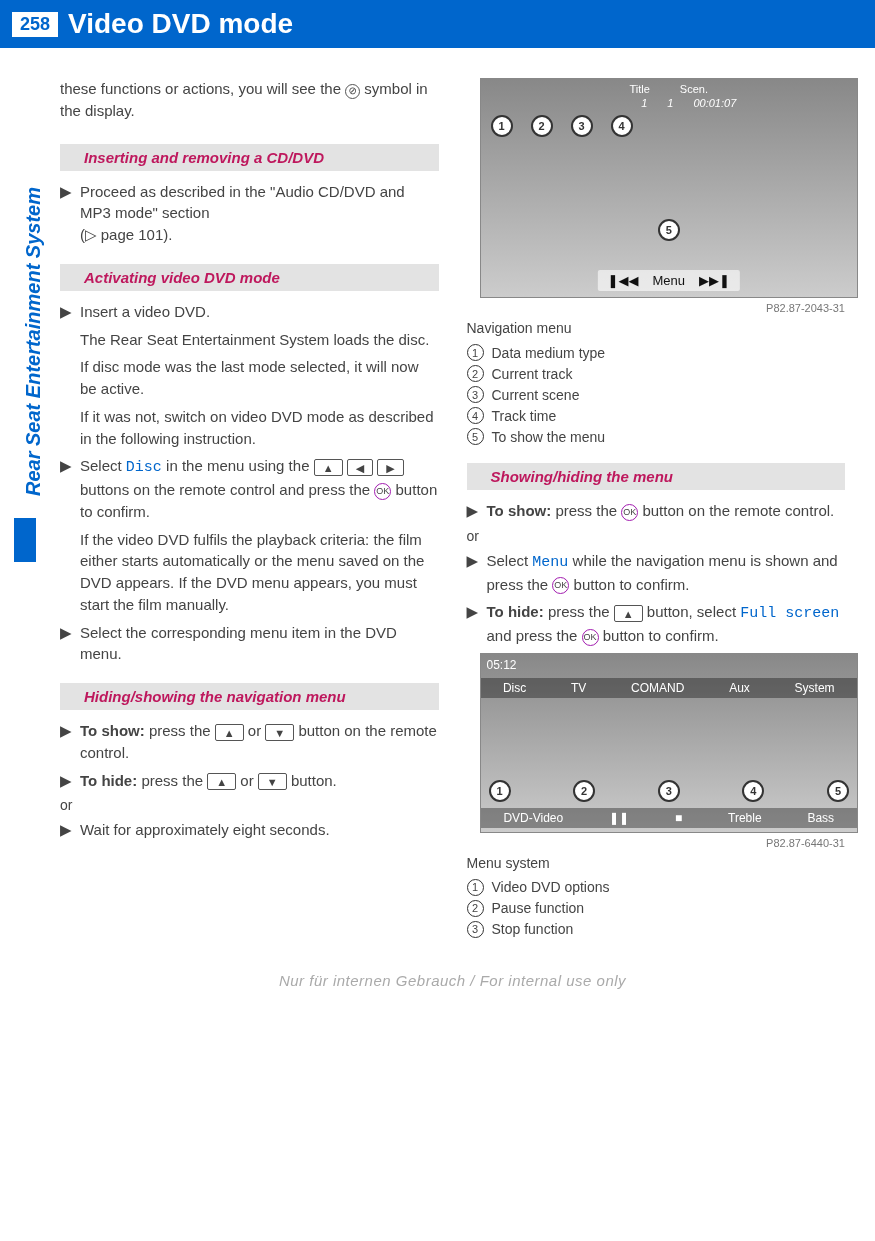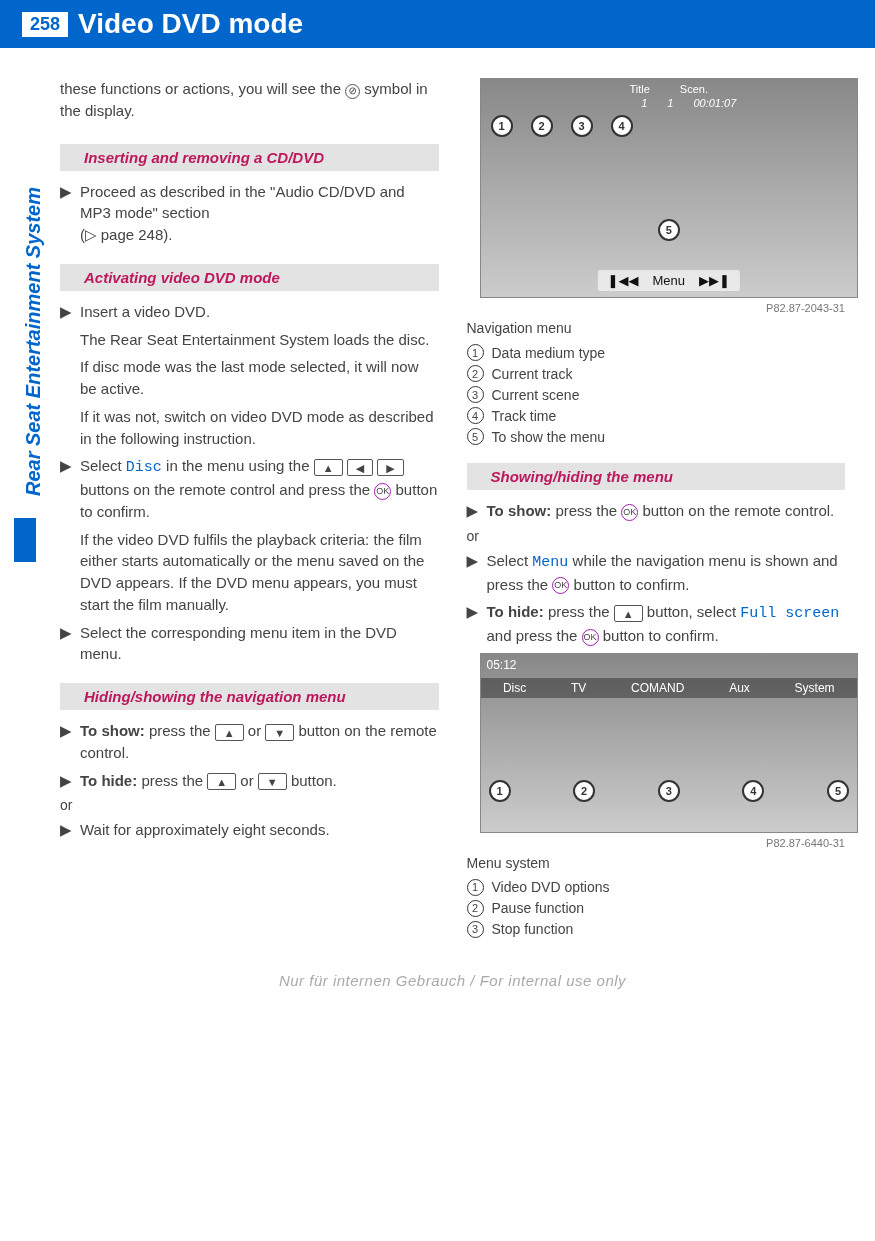--- a/index.html
+++ b/index.html
@@ -1,17 +1,17 @@
 <!DOCTYPE html>
 <html><head>
 <meta charset="utf-8">
 <style>
   * { margin: 0; padding: 0; box-sizing: border-box; }
   body { font-family: Arial, Helvetica, sans-serif; font-size: 15px; color: #333; width: 875px; }
-  .header-bar { background: #0066cc; color: #fff; padding: 8px 0 8px 12px; display: flex; align-items: center; }
+  .header-bar { background: #0066cc; color: #fff; padding: 8px 0 8px 2px; display: flex; align-items: center; }
   .page-num { background: #fff; color: #0066cc; font-weight: bold; padding: 2px 8px; margin-left: 10px; font-size: 18px; }
   .header-title { font-weight: bold; font-size: 28px; margin-left: 10px; }
   .page-wrap { position: relative; padding: 30px 30px 20px 60px; min-height: 1150px; }
   .side-tab { position: absolute; left: 8px; top: 88px; width: 30px; height: 370px; }
   .side-tab-text { transform: rotate(-90deg); transform-origin: left top; position: absolute; left: 14px; top: 360px; font-weight: bold; font-style: italic; color: #0066cc; font-size: 20px; white-space: nowrap; }
   .side-marker { position: absolute; left: 14px; top: 470px; width: 22px; height: 44px; background: #0066cc; }
   .columns { display: flex; gap: 28px; }
   .col { flex: 1; }
   .intro { margin-bottom: 22px; line-height: 1.45; color: #444; }
   .section-head { background: #e3e3e3; font-weight: bold; font-style: italic; padding: 5px 24px; margin: 18px 0 10px 0; color: #be185d; font-size: 15px; }
@@ -70,21 +70,21 @@
         <span>these functions or actions, you will see the</span>
         <span class="circ-small">⊘</span>
         <span> symbol in the display.</span>
       </div>
 
       <div class="section-head">Inserting and removing a CD/DVD</div>
       <div class="step">
         <span class="step-mark">▶</span>
         <span class="step-body">
           <span>Proceed as described in the "Audio CD/DVD and MP3 mode" section</span><br>
-          <span>(</span><span>▷</span><span> page 248).</span>
+          <span>(</span><span>▷</span><span> page 101).</span>
         </span>
       </div>
 
       <div class="section-head">Activating video DVD mode</div>
       <div class="step">
         <span class="step-mark">▶</span>
         <span class="step-body">
           <span>Insert a video DVD.</span>
           <p>The Rear Seat Entertainment System loads the disc.</p>
           <p>If disc mode was the last mode selected, it will now be active.</p>
@@ -219,20 +219,27 @@
           <span>Aux</span>
           <span>System</span>
         </div>
         <div class="fig2-callrow">
           <span class="circ">1</span>
           <span class="circ">2</span>
           <span class="circ">3</span>
           <span class="circ">4</span>
           <span class="circ">5</span>
         </div>
+        <div class="fig2-bottom">
+          <span>DVD-Video</span>
+          <span>❚❚</span>
+          <span>■</span>
+          <span>Treble</span>
+          <span>Bass</span>
+        </div>
       </div>
       <div class="fig-code">P82.87-6440-31</div>
       <div class="fig-caption">Menu system</div>
       <ul class="callout-list">
         <li>
             <span class="circ">1</span>
             <span>Video DVD options</span>
           </li>
         <li>
             <span class="circ">2</span>

